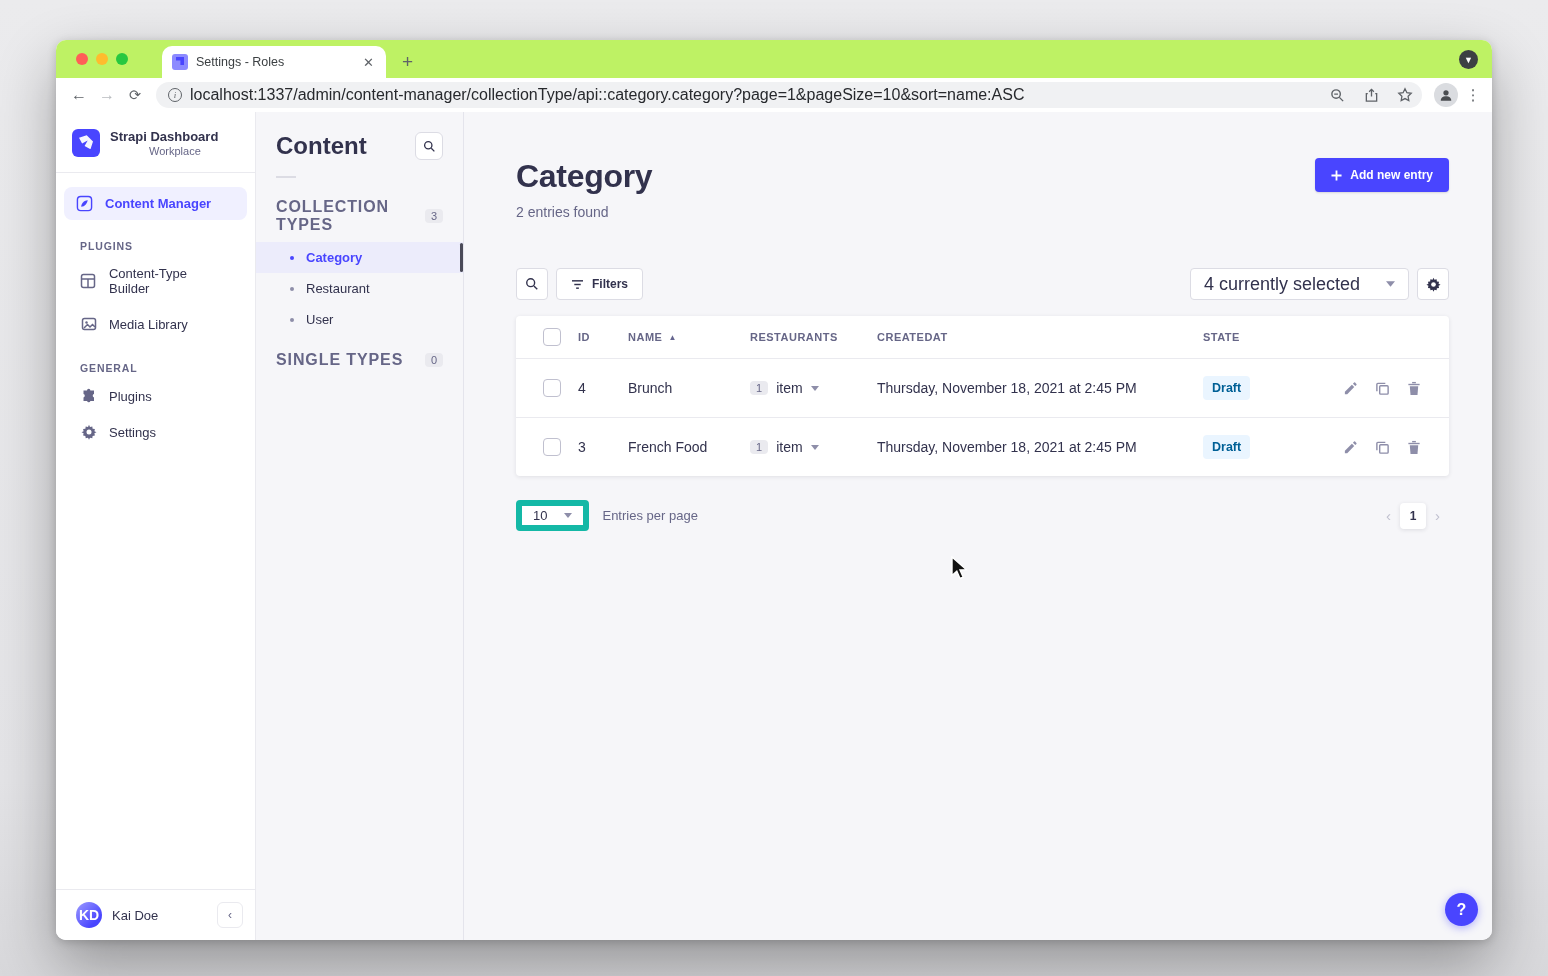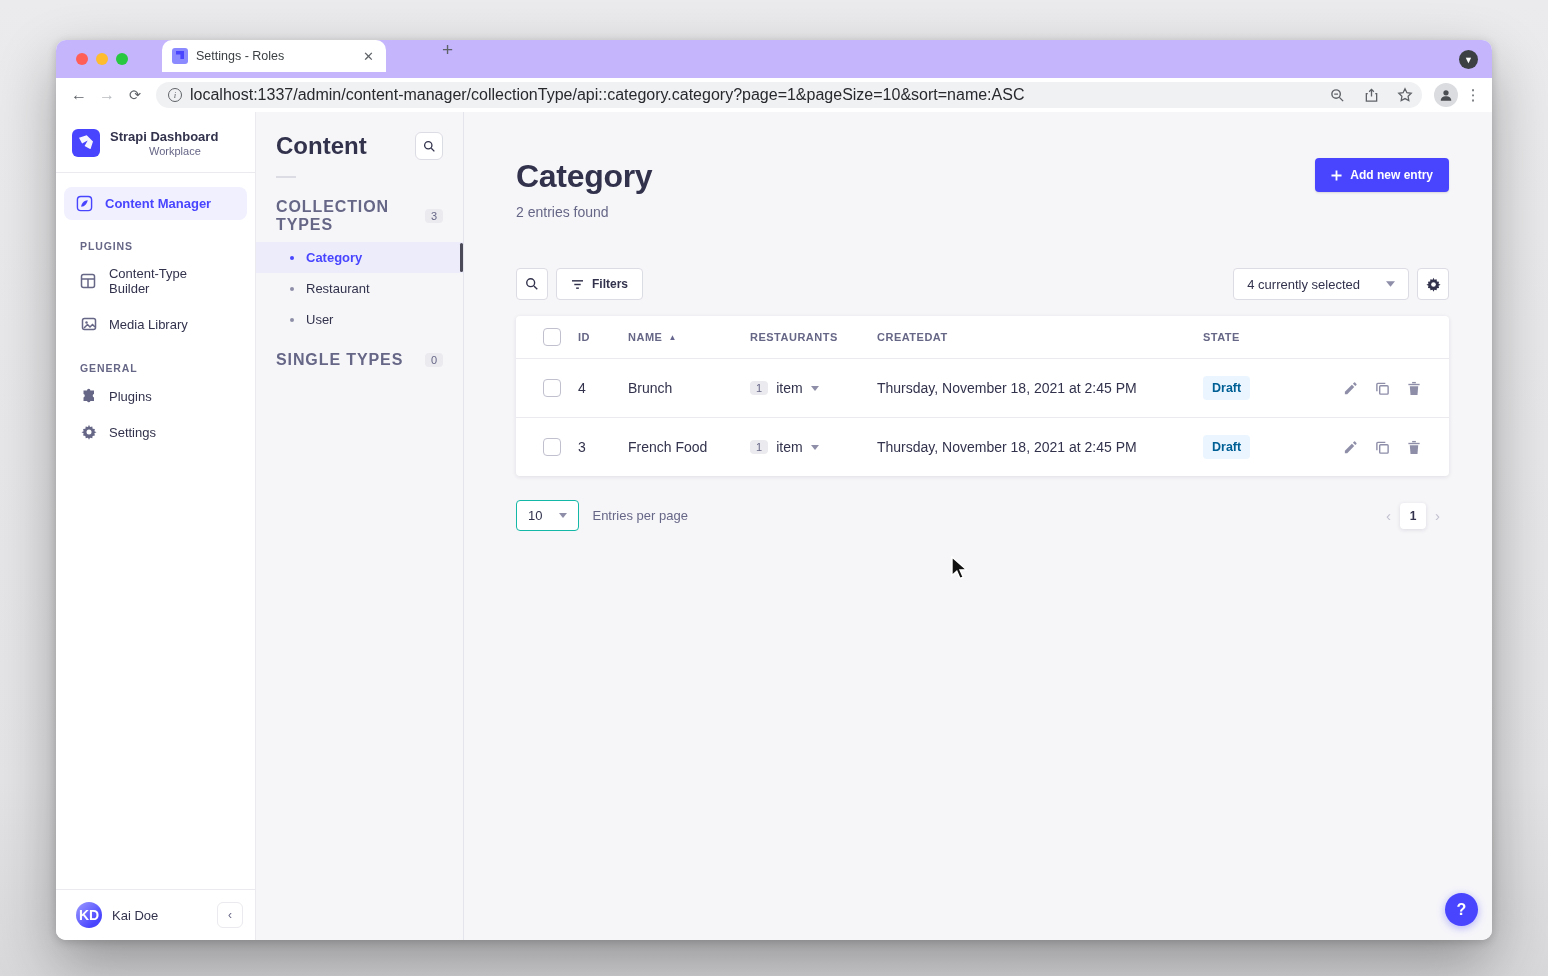--- a/index.html
+++ b/index.html
@@ -9,21 +9,21 @@
     background:linear-gradient(#ebebed 0%, #e4e4e7 80%, #d8d8db 100%);
     position:relative;
   }
   .window {
     position:absolute; left:56px; top:40px; width:1436px; height:900px;
     border-radius:10px; overflow:hidden; background:#fff;
     box-shadow:0 25px 60px rgba(0,0,0,.32), 0 2px 10px rgba(0,0,0,.18);
     display:flex; flex-direction:column;
   }
   
-  .tabstrip { height:38px; background:#c4b5fd; display:flex; align-items:flex-start; position:relative; flex:none;gap:40px; }
+  .tabstrip { height:38px; background:#bef264; display:flex; align-items:flex-end; position:relative; flex:none; }
   .traffic { position:absolute; left:20px; top:13px; display:flex; gap:8px; }
   .tl-dot { width:12px; height:12px; border-radius:50%; }
   .tl-red { background:#ff5f57; } .tl-yellow { background:#febc2e; } .tl-green { background:#28c840; }
   .tab {
     margin-left:106px; width:224px; height:32px; background:#fff;
     border-radius:10px 10px 0 0; display:flex; align-items:center; gap:8px; padding:0 10px;
   }
   .tab-favicon { width:16px; height:16px; border-radius:3px; background:#8c8aff; position:relative; flex:none; }
   .tab-favicon::after { content:""; position:absolute; left:4px; top:3px; width:8px; height:8px; background:#4945ff; clip-path:polygon(0 0,100% 0,100% 100%,55% 100%,55% 45%,0 45%); }
   .tab-title { font-size:12.5px; color:#3c4043; flex:1; white-space:nowrap; overflow:hidden; }
@@ -82,36 +82,36 @@
   
   .main { flex:1; padding:46px 43px 0 52px; position:relative; min-width:0; }
   .page-head { display:flex; align-items:flex-start; justify-content:space-between; }
   .page-title { font-size:32px; font-weight:bold; color:#32324d; letter-spacing:-.3px; }
   .page-sub { font-size:14px; color:#666687; margin-top:9px; }
   .btn-primary { background:#4945ff; color:#fff; border-radius:4px; height:34px; padding:12px 16px; display:flex; align-items:center; gap:8px; font-size:12px; font-weight:bold; box-shadow:0 1px 2px rgba(33,33,52,.15); }
   .actionbar { margin-top:48px; display:flex; align-items:center; }
   .icon-btn { width:32px; height:32px; background:#fff; border:1px solid #dcdce4; border-radius:4px; color:#32324d; display:grid; place-items:center; }
   .btn-filters { margin-left:8px; height:32px; background:#fff; border:1px solid #dcdce4; border-radius:4px; padding:0 14px; display:flex; align-items:center; gap:8px; font-size:12px; font-weight:bold; color:#32324d; }
   .sp { flex:1; }
-  .field-select { height:32px; background:#fff; border:1px solid #dcdce4; border-radius:4px; padding:0 13px; display:flex; align-items:center; gap:26px; font-size:13px; color:#32324d; margin-right:8px; }
+  .field-select { height:32px; background:#fff; border:1px solid #dcdce4; border-radius:4px; padding:0 13px; display:flex; align-items:center; gap:26px; font-size:18px; color:#32324d; margin-right:8px; }
   .chev { color:#8e8ea9; }
   .table-card { margin-top:16px; background:#fff; border-radius:4px; box-shadow:0 1px 4px rgba(33,33,52,.1); }
   .trow { display:grid; grid-template-columns:62px 50px 122px 127px 326px 1fr 130px; align-items:center; }
   .thead { height:42px; }
   .th { font-size:11px; font-weight:bold; letter-spacing:.5px; color:#666687; display:flex; align-items:center; gap:6px; }
   .tbody-row { height:59px; border-top:1px solid #eaeaef; font-size:14px; color:#32324d; }
   .cb { width:18px; height:18px; border:1px solid #c0c0cf; border-radius:4px; background:#fff; margin-left:27px; }
   .rel-cell { display:flex; align-items:center; gap:8px; }
   .rel-badge { background:#eaeaef; color:#666687; font-size:11px; padding:1px 6px; border-radius:4px; }
   .sort-asc { color:#66668f; font-size:8px; }
   .draft-badge { display:inline-block; background:#eaf5ff; color:#006096; font-size:12.5px; font-weight:bold; padding:5px 9px; border-radius:4px; }
   .row-actions { display:flex; gap:17px; justify-content:flex-end; padding-right:28px; color:#8e8ea9; }
   .row-actions .ic { display:grid; place-items:center; }
   .pagebar { margin-top:24px; display:flex; align-items:center; }
-  .pagesize { height:31px; background:#fff; border:1px solid #14b8a6; border-radius:4px; padding:0 11px; display:flex; align-items:center; gap:17px; font-size:13px; color:#32324d; }
+  .pagesize { height:31px; background:#fff; border:6px solid #14b8a6; border-radius:4px; padding:0 11px; display:flex; align-items:center; gap:17px; font-size:13px; color:#32324d; }
   .pagebar-label { margin-left:13px; font-size:13px; color:#666687; }
   .pg-prev,.pg-next { color:#c0c0cf; font-size:15px; padding:0 9px; }
   .pg-current { width:26px; height:26px; background:#fff; border-radius:4px; box-shadow:0 1px 4px rgba(33,33,52,.12); display:grid; place-items:center; font-size:12px; font-weight:bold; color:#32324d; }
   .help-fab { position:absolute; right:14px; bottom:14px; width:33px; height:33px; border-radius:50%; background:#4945ff; color:#fff; font-size:16px; font-weight:bold; display:grid; place-items:center; box-shadow:0 2px 8px rgba(73,69,255,.4); }
   .cursor { position:absolute; left:950px; top:556px; z-index:50; pointer-events:none; }
   svg { display:block; }
 </style>
 </head>
 <body>
 

